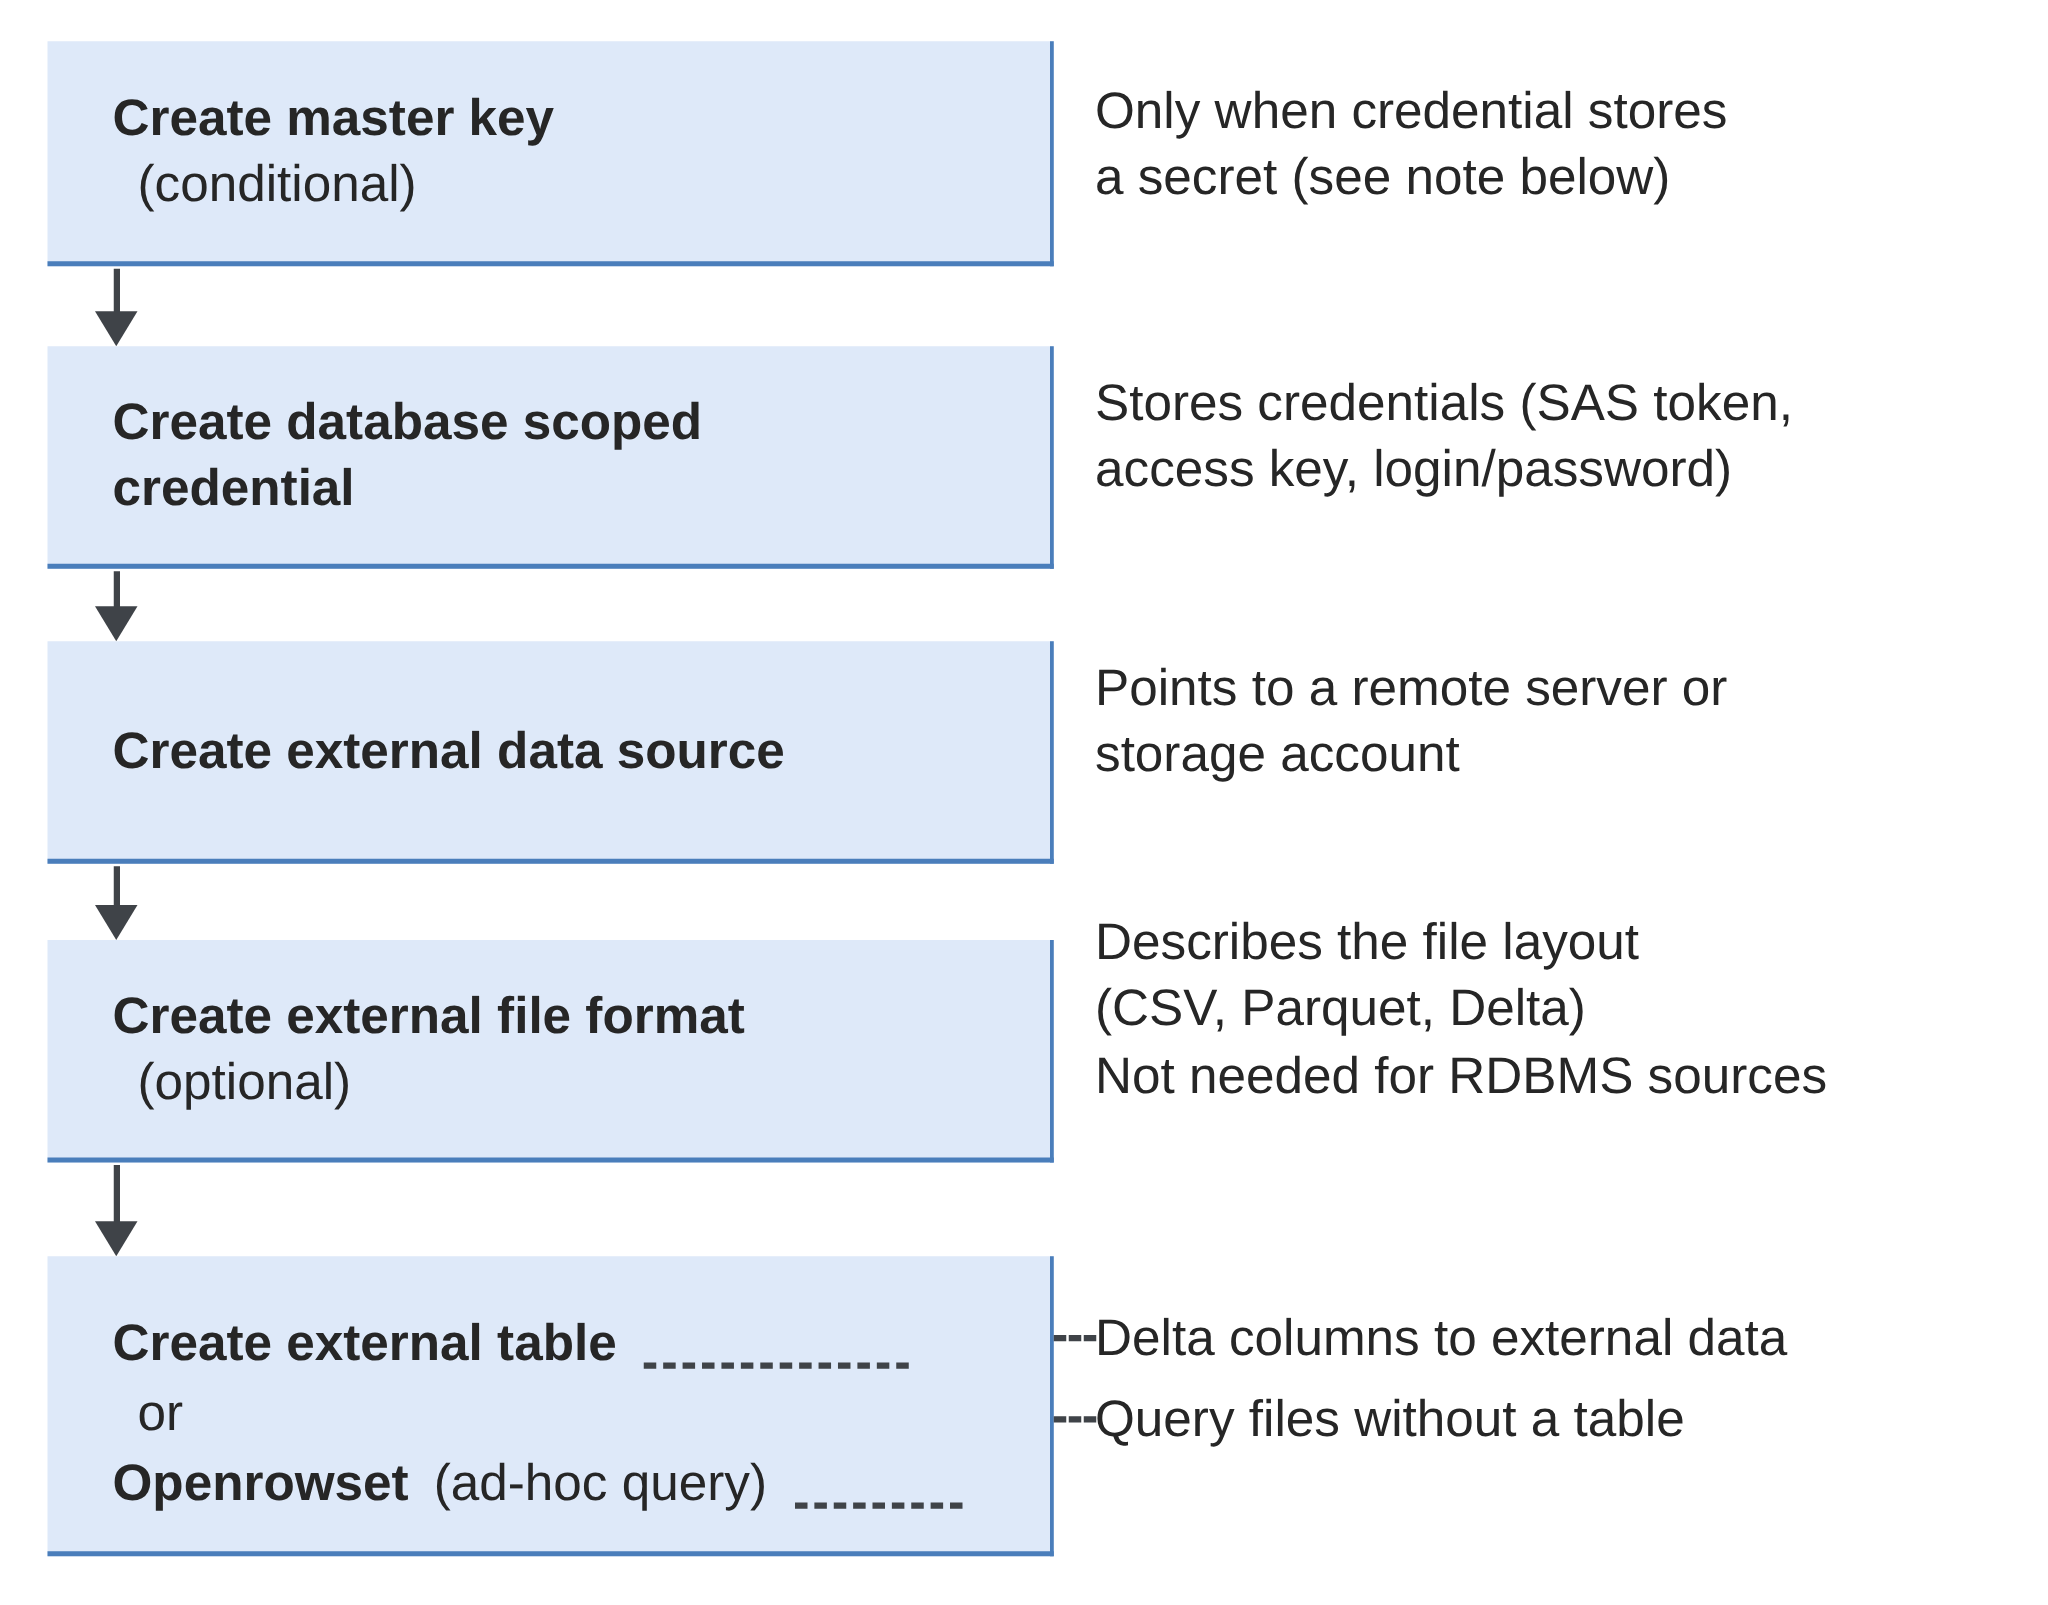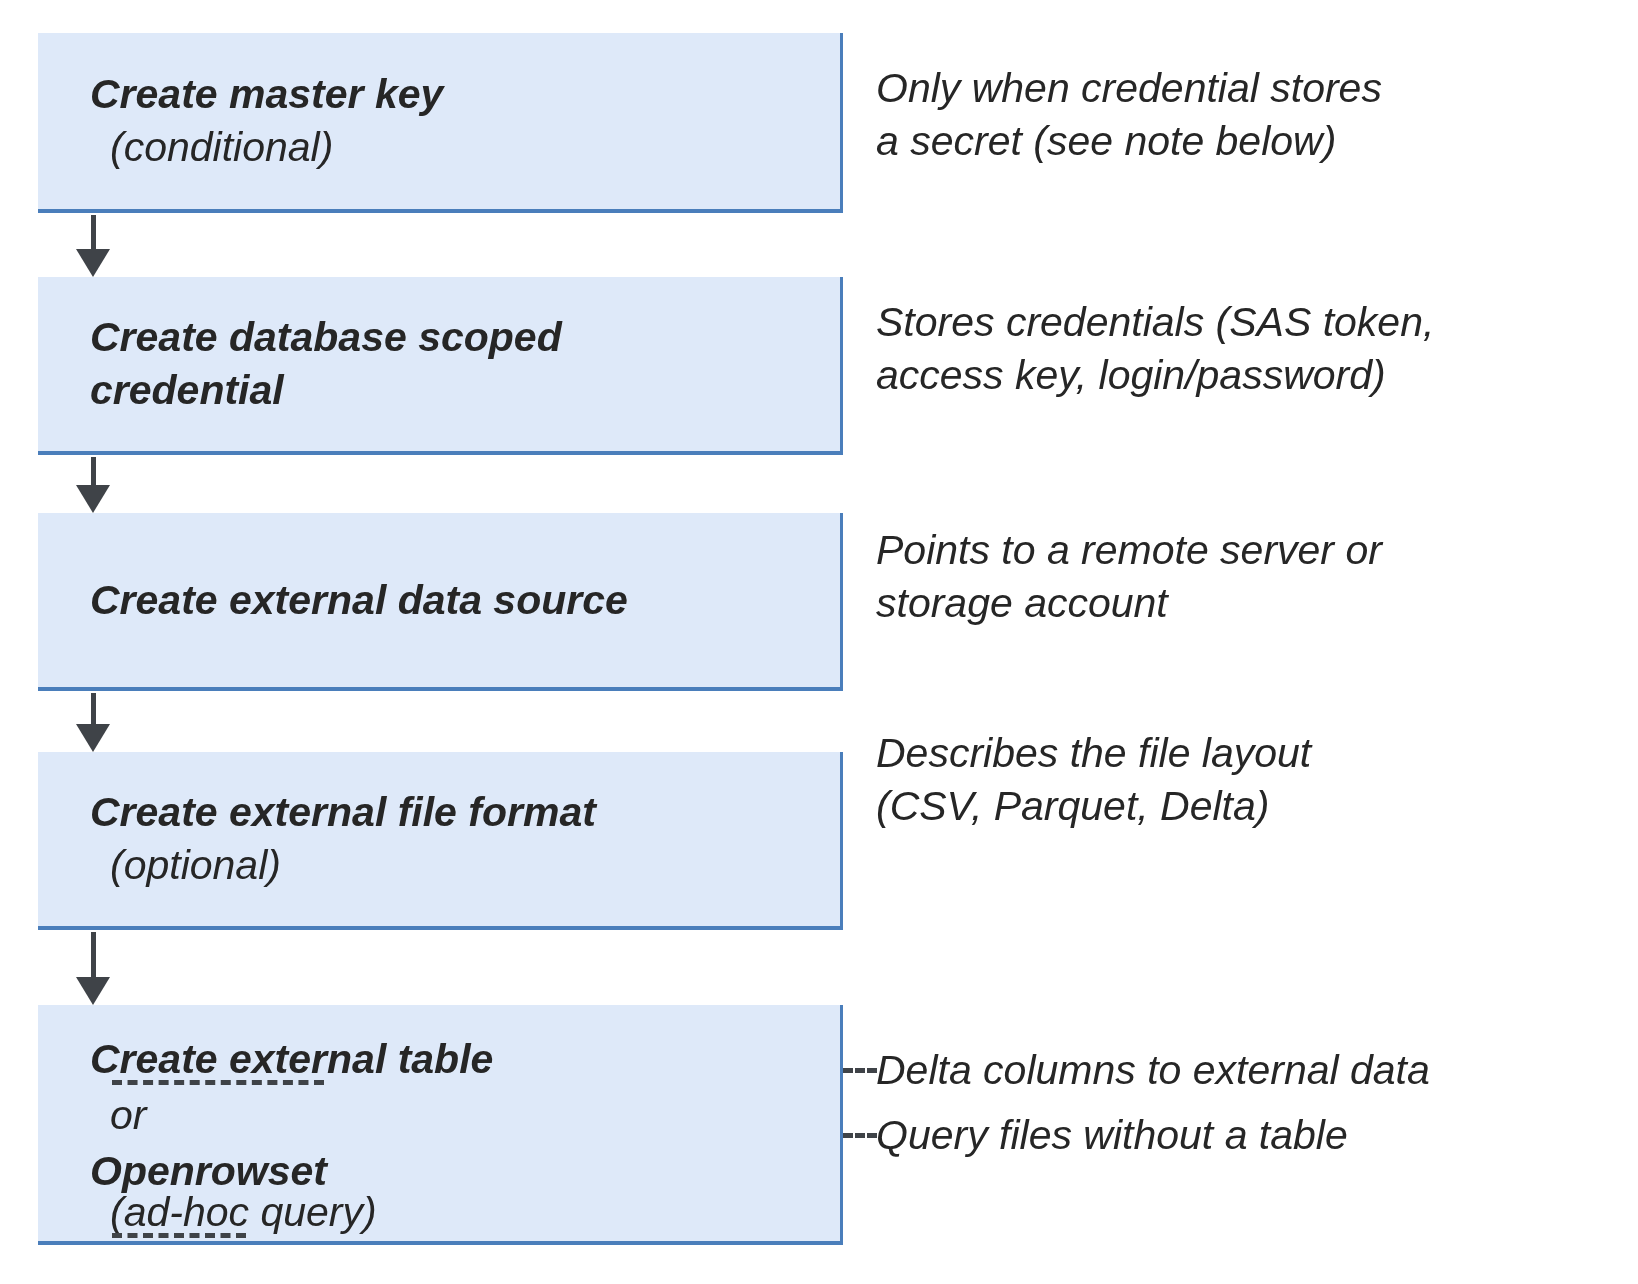--- a/index.html
+++ b/index.html
@@ -14,21 +14,20 @@
     color: #262626;
     position: relative;
     overflow: hidden;
   }
 
   #flow {
     position: absolute;
     left: 0; top: 0;
     width: 1346px;
     height: 1284px;
-    font-style: italic;
   }
 
   
   .step-box {
     position: absolute;
     left: 38px;
     width: 805px;
     box-sizing: border-box;
     background: #dee9f9;
     border-bottom: 4px solid #4a7ebb;
@@ -54,23 +53,22 @@
   #box-2 { top: 277px;  height: 178px; }
   #box-3 { top: 513px;  height: 178px; }
   #box-4 { top: 752px;  height: 178px; }
   #box-5 { top: 1005px; height: 240px; padding-left: 52px; }
 
   #box-3 .step-line { padding-top: 2px; }
 
   
   .ext-row {
     display: flex;
-    align-items: flex-start;
+    align-items: flex-end;
     height: 56px;
-    flex-direction: column;
   }
   .ext-row .step-line { line-height: 1.0; }
 
   .dash-lead {
     flex: 0 0 auto;
     height: 0;
     border-top: 5px dashed #3f4348;
     margin-left: 22px;
   }
   #dash-a { width: 212px; }
@@ -198,20 +196,21 @@
     <div class="head"></div>
   </div>
 
   <div class="step-box" id="box-4">
     <div class="step-line bold">Create external file format</div>
     <div class="step-line norm">(optional)</div>
   </div>
   <div class="note" id="note-4">
     <div>Describes the file layout</div>
     <div>(CSV, Parquet, Delta)</div>
+    <div>Not needed for RDBMS sources</div>
   </div>
 
   <div class="arrow" id="arrow-4">
     <div class="shaft"></div>
     <div class="head"></div>
   </div>
 
   <div class="step-box" id="box-5">
     <div class="ext-row">
       <span class="step-line bold">Create external table</span>

